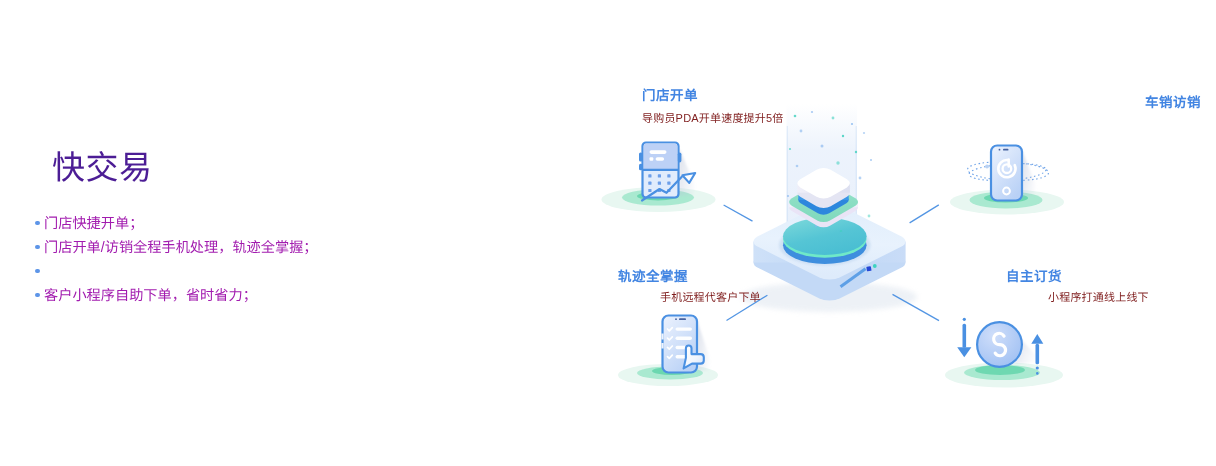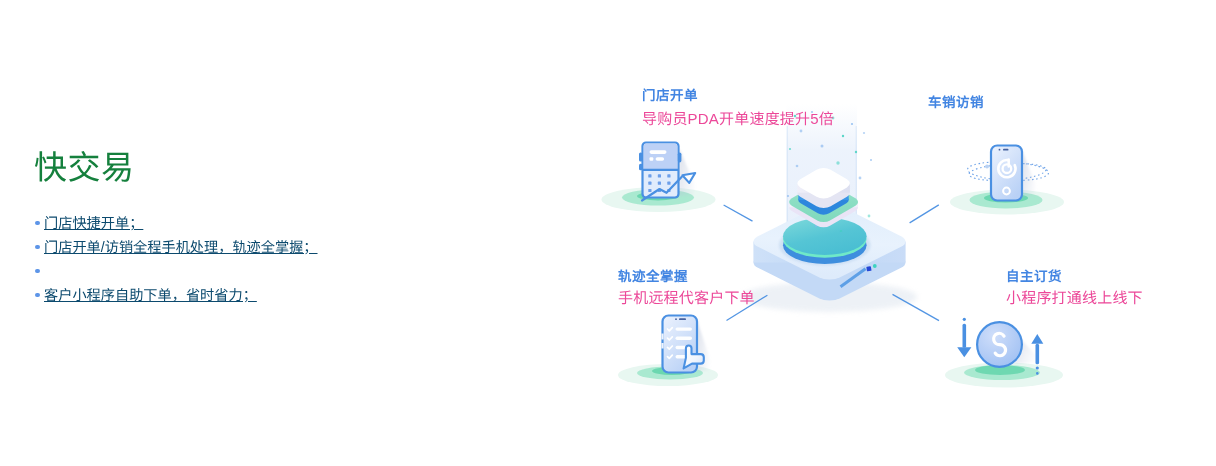--- a/index.html
+++ b/index.html
@@ -7,39 +7,39 @@
   body {
     width:1216px; height:466px; position:relative; overflow:hidden;
     font-family:"Liberation Sans", sans-serif;
   }
   .section { position:absolute; left:0; top:0; width:1216px; height:466px; }
   svg.art { position:absolute; left:0; top:0; width:1216px; height:466px; display:block; }
 
   
   .intro { position:absolute; left:34px; top:0; width:520px; }
   .intro h1 {
-    position:absolute; left:0; top:148.5px;
+    position:absolute; left:18px; top:148.5px;
     font-size:33px; line-height:38px; font-weight:400;
-    color:#15803d; letter-spacing:0.5px; white-space:nowrap;
+    color:#4c1d95; letter-spacing:0.5px; white-space:nowrap;
   }
   .bullets { position:absolute; left:0; top:211px; list-style:none; }
   .bullets li { position:relative; height:24px; line-height:24px; padding-left:10px; white-space:nowrap; }
   .bullets .dot {
     position:absolute; left:1px; top:50%; margin-top:-2.4px;
     width:4.8px; height:4.8px; border-radius:50%; background:#5d95e8; display:block;
   }
-  .bullets .txt { font-size:14.2px; color:#0c4a6e; letter-spacing:0;text-decoration:underline; }
+  .bullets .txt { font-size:14.2px; color:#a21caf; letter-spacing:0; }
 
   
   .feature { position:absolute; width:230px; }
   .feature h3 { font-size:13.5px; line-height:14px; font-weight:700; color:#4285e2; letter-spacing:0.5px; white-space:nowrap; }
-  .feature p  { font-size:15px; line-height:13px; color:#ec4899; margin-top:9px; letter-spacing:0.2px; white-space:nowrap; }
-  .f3 p, .f4 p { margin-top:6.5px; }
+  .feature p  { font-size:11px; line-height:13px; color:#7f1d1d; margin-top:9px; letter-spacing:0.2px; white-space:nowrap; }
+  .f3 p, .f4 p { margin-top:6.5px;margin-left:42px; }
   .f1 { left:618px; top:89px;margin-left:24px;  }
-  .f2 { left:928px; top:95.5px; }
+  .f2 { left:971px; top:95.5px;text-align:right; }
   .f3 { left:618px; top:270px; }
   .f4 { left:1006px; top:270px; }
 </style>
 </head>
 <body>
 
 <div class="section">
 
 <svg class="art" viewBox="0 0 1216 466" aria-hidden="true">
   <defs>

